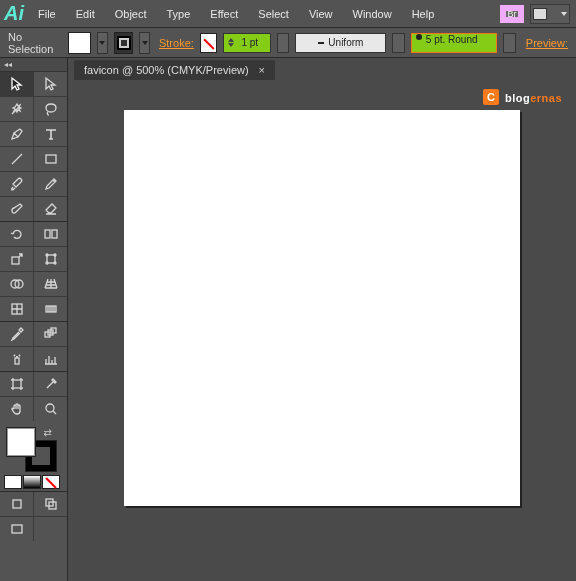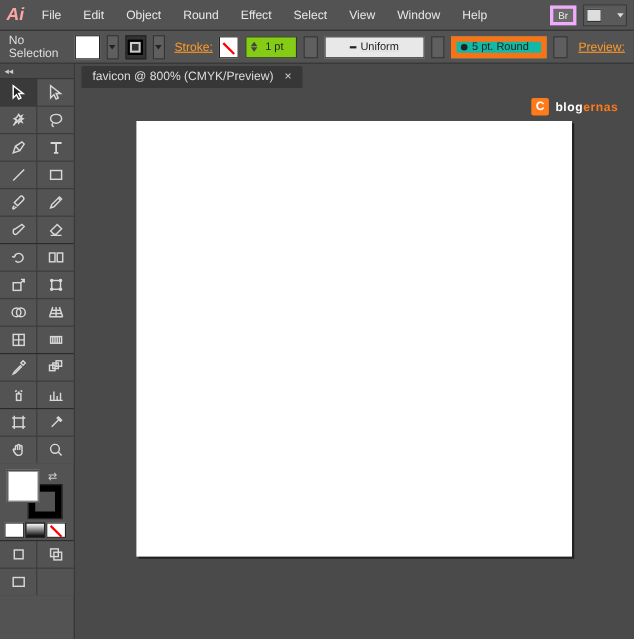--- a/index.html
+++ b/index.html
@@ -1,23 +1,23 @@
 <!DOCTYPE html>
 <html><head>
 <meta charset="utf-8">
 <style>
   * { box-sizing: border-box; margin: 0; padding: 0; font-family: Tahoma, Arial, sans-serif; font-size: 11px; }
   body { width: 576px; height: 581px; background: #4a4a4a; overflow: hidden; color: #ddd; }
   
   
   .menubar { height: 28px; background: #535353; display: flex; align-items: center; border-bottom: 1px solid #2a2a2a; }
-  .app-logo { width: 28px; height: 28px; display: flex; align-items: center; justify-content: center; font-size: 16px; font-weight: bold; color: #fca5a5; font-style: italic; }
+  .app-logo { width: 28px; height: 28px; display: flex; align-items: center; justify-content: center; font-size: 20px; font-weight: bold; color: #5eead4; font-style: italic; }
   .menu-item { padding: 0 10px; color: #e8e8e8; height: 28px; display: flex; align-items: center; cursor: default; }
   .menu-right { margin-left: auto; display: flex; align-items: center; gap: 6px; padding-right: 6px; }
-  .br-badge { background: #6a6a6a; border: 3px solid #f0abfc; width: 24px; height: 18px; display: flex; align-items: center; justify-content: center; font-size: 9px; color: #eee; }
+  .br-badge { background: #6a6a6a; border: 6px solid #f0abfc; width: 24px; height: 18px; display: flex; align-items: center; justify-content: center; font-size: 9px; color: #eee; }
   .layout-switch { width: 40px; height: 20px; background: #5a5a5a; border: 1px solid #3a3a3a; display: flex; align-items: center; justify-content: space-between; padding: 0 2px; }
   .layout-switch .box { width: 14px; height: 12px; background: #ddd; border: 1px solid #333; }
   .layout-switch .arrow-down { width: 0; height: 0; border-left: 3px solid transparent; border-right: 3px solid transparent; border-top: 4px solid #ddd; }
 
   
   .controlbar { height: 30px; background: #535353; display: flex; align-items: center; padding: 0 8px; gap: 6px; border-bottom: 1px solid #2a2a2a; }
   .sel-text { color: #ddd; }
   .swatch-box { width: 26px; height: 22px; background: #fff; border: 1px solid #222; position: relative; }
   .swatch-arrow { width: 12px; height: 22px; background: #5f5f5f; border: 1px solid #333; display: flex; align-items: center; justify-content: center; }
   .swatch-arrow .arrow-down, .num-box .arrow-down, .uniform-box .arrow-down, .brush-box .arrow-down { width:0;height:0;border-left:3px solid transparent;border-right:3px solid transparent;border-top:4px solid #222; }
@@ -28,21 +28,21 @@
   .none-box::after { content:""; position:absolute; left:1px; right:1px; top:50%; border-top:2px solid red; transform: rotate(45deg); }
   .num-box { width: 54px; height: 20px; background: #84cc16; border: 1px solid #333; display: flex; align-items: center; }
   .num-box .stepper { width: 14px; display:flex; flex-direction:column; align-items:center; justify-content:center; gap:1px; }
   .num-box .stepper .up { width:0;height:0;border-left:3px solid transparent;border-right:3px solid transparent;border-bottom:4px solid #444; }
   .num-box .stepper .down { width:0;height:0;border-left:3px solid transparent;border-right:3px solid transparent;border-top:4px solid #444; }
   .num-box .val { flex:1; color:#222; padding-left:3px; font-size:10px; }
   .drop-arrow { width:14px; height:20px; background:#5f5f5f; border:1px solid #333; display:flex; align-items:center; justify-content:center; }
   .uniform-box { width: 98px; height:20px; background:#e8e8e8; border:1px solid #333; display:flex; align-items:center; padding:0 22px; gap:4px;text-decoration:underline; }
   .uniform-line { flex:1; border-top:2px solid #222; }
   .uniform-box .txt { color:#222; font-size:10px; }
-  .brush-box { width: 98px; height:20px; background:#14b8a6; border:5px solid #f97316; display:flex; align-items:center; padding:0 4px; gap:4px; }
+  .brush-box { width: 98px; height:20px; background:#84cc16; border:1px solid #f97316; display:flex; align-items:flex-start; padding:0 4px; gap:4px; }
   .brush-dot { width:6px;height:6px;background:#222;border-radius:50%; }
   .brush-box .txt { color:#222; font-size:10px; }
   .opacity-label { color:#ff9a2a; text-decoration: underline; margin-left: 4px; }
 
   
   .body-area { display:flex; height: calc(581px - 58px); }
   .toolpanel-wrap { width: 68px; background: #535353; border-right: 1px solid #2a2a2a; display:flex; flex-direction:column; }
   .collapse-tab { height: 14px; background: #4a4a4a; display:flex; align-items:center; justify-content:flex-start; padding-left:4px; border-bottom:1px solid #333; color:#ccc; font-size:8px; }
   .tool-grid { display:grid; grid-template-columns: 1fr 1fr; gap:1px; background:#3a3a3a; }
   .tool { width: 33px; height: 24px; background:#535353; display:flex; align-items:center; justify-content:center; color:#d8d8d8; }
@@ -75,21 +75,21 @@
   .wm-text .b2 { color:#ff7a1a; }
 </style>
 </head>
 <body>
 
 <div class="menubar">
   <div class="app-logo">Ai</div>
   <div class="menu-item">File</div>
   <div class="menu-item">Edit</div>
   <div class="menu-item">Object</div>
-  <div class="menu-item">Round</div>
+  <div class="menu-item">Type</div>
   <div class="menu-item">Effect</div>
   <div class="menu-item">Select</div>
   <div class="menu-item">View</div>
   <div class="menu-item">Window</div>
   <div class="menu-item">Help</div>
   <div class="menu-right">
     <div class="br-badge">Br</div>
     <div class="layout-switch">
       <div class="box"></div>
       <div class="arrow-down"></div>
@@ -339,21 +339,21 @@
             <rect x="3" y="4" width="10" height="8"></rect>
           </svg>
         </div>
       <div class="tool"></div>
     </div>
   </div>
 
   <div class="canvas-wrap">
     <div class="doc-tab-bar">
       <div class="doc-tab">
-        <span>favicon @ 800% (CMYK/Preview)</span>
+        <span>favicon @ 500% (CMYK/Preview)</span>
         <span class="x">×</span>
       </div>
     </div>
     <div class="canvas-stage">
       <div class="watermark">
         <div class="wm-icon">C</div>
         <div class="wm-text">
           <span class="b1">blog</span><span class="b2">ernas</span>
         </div>
       </div>

